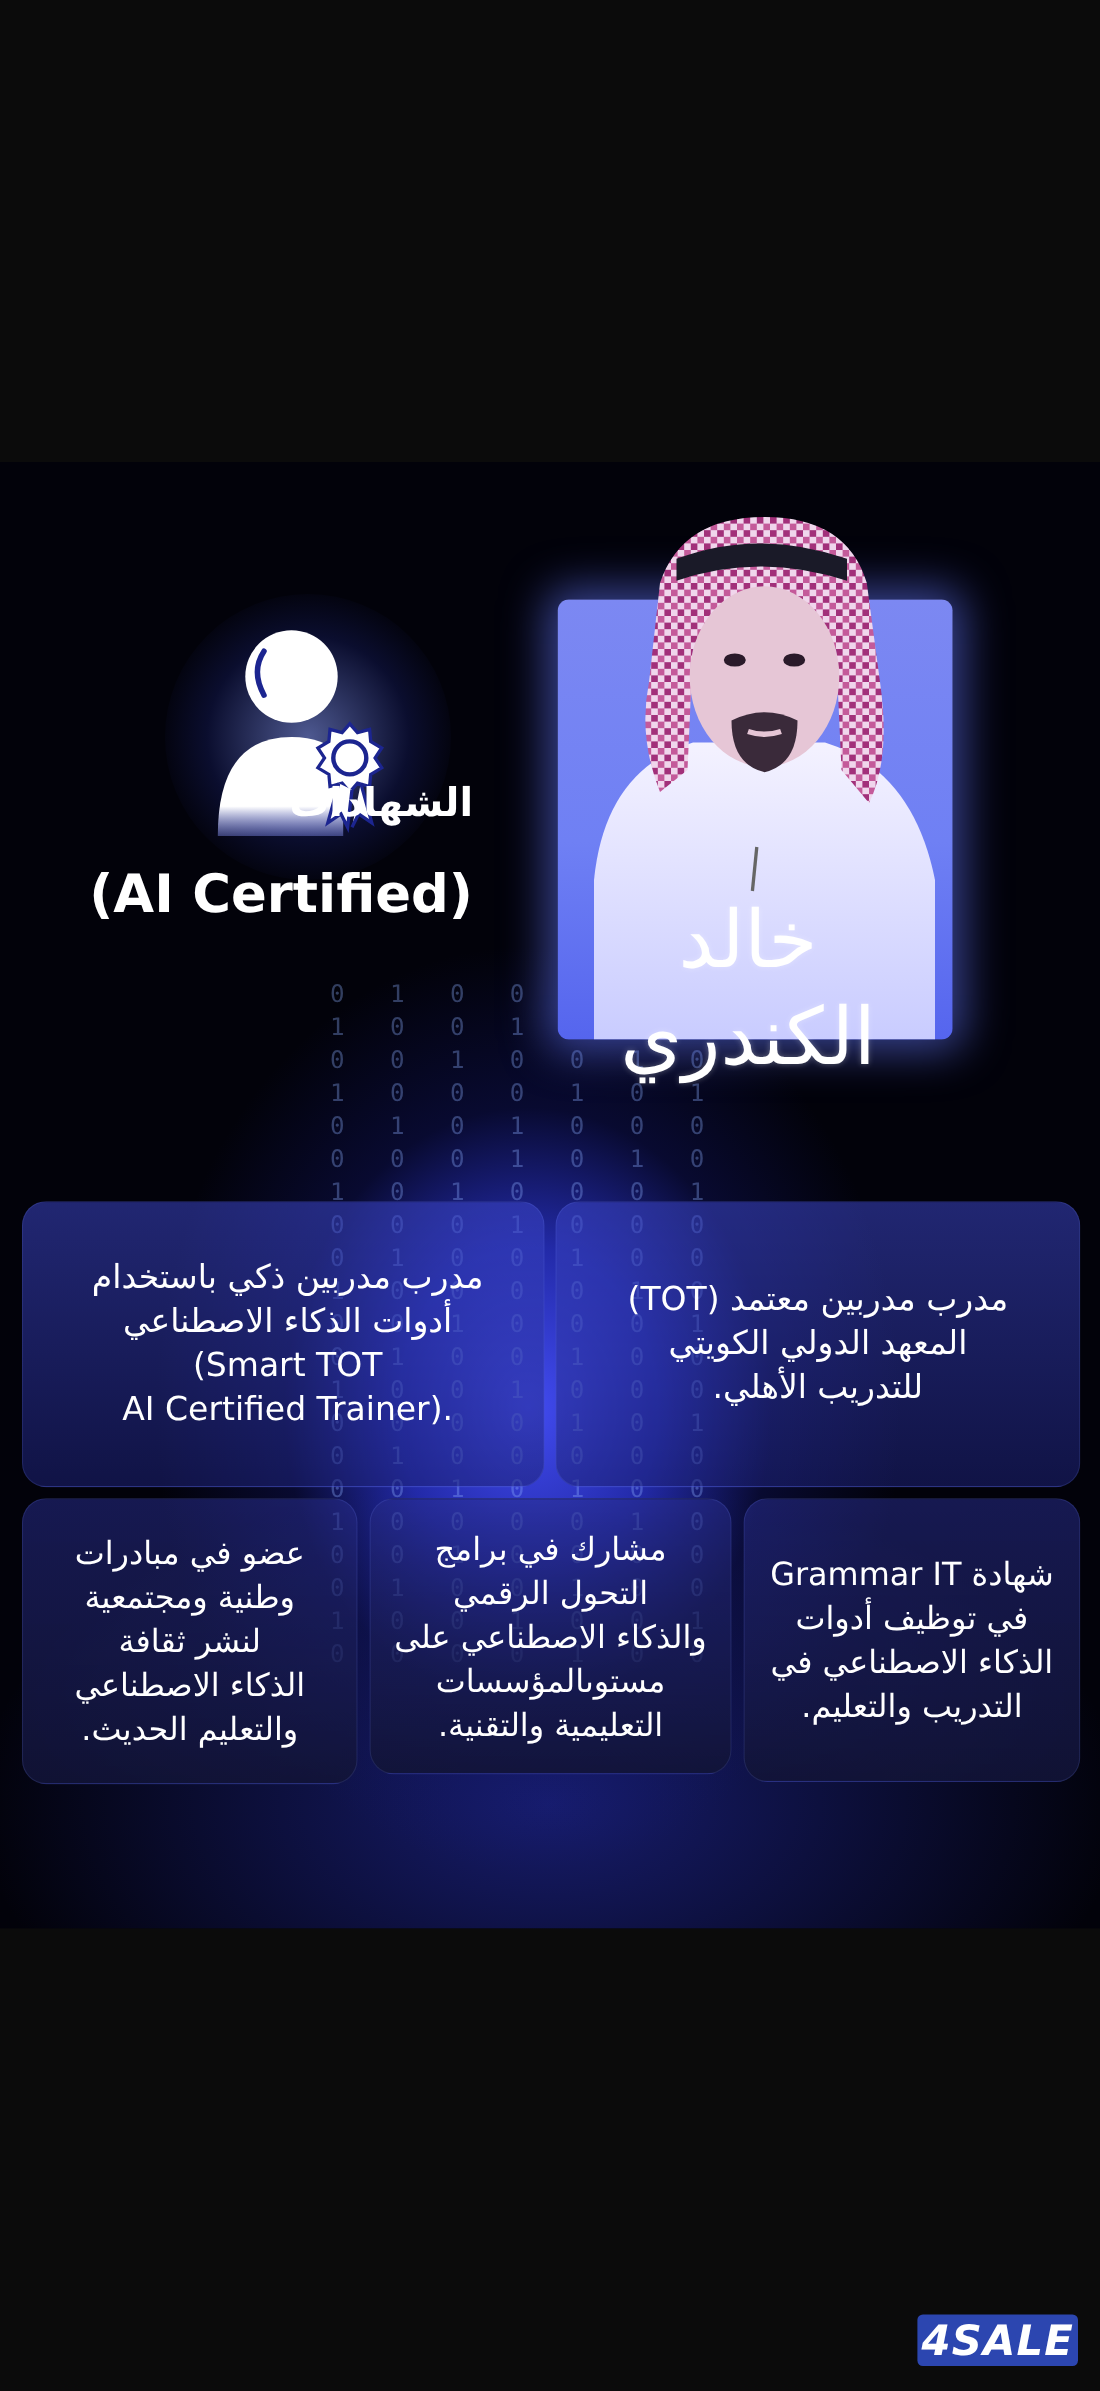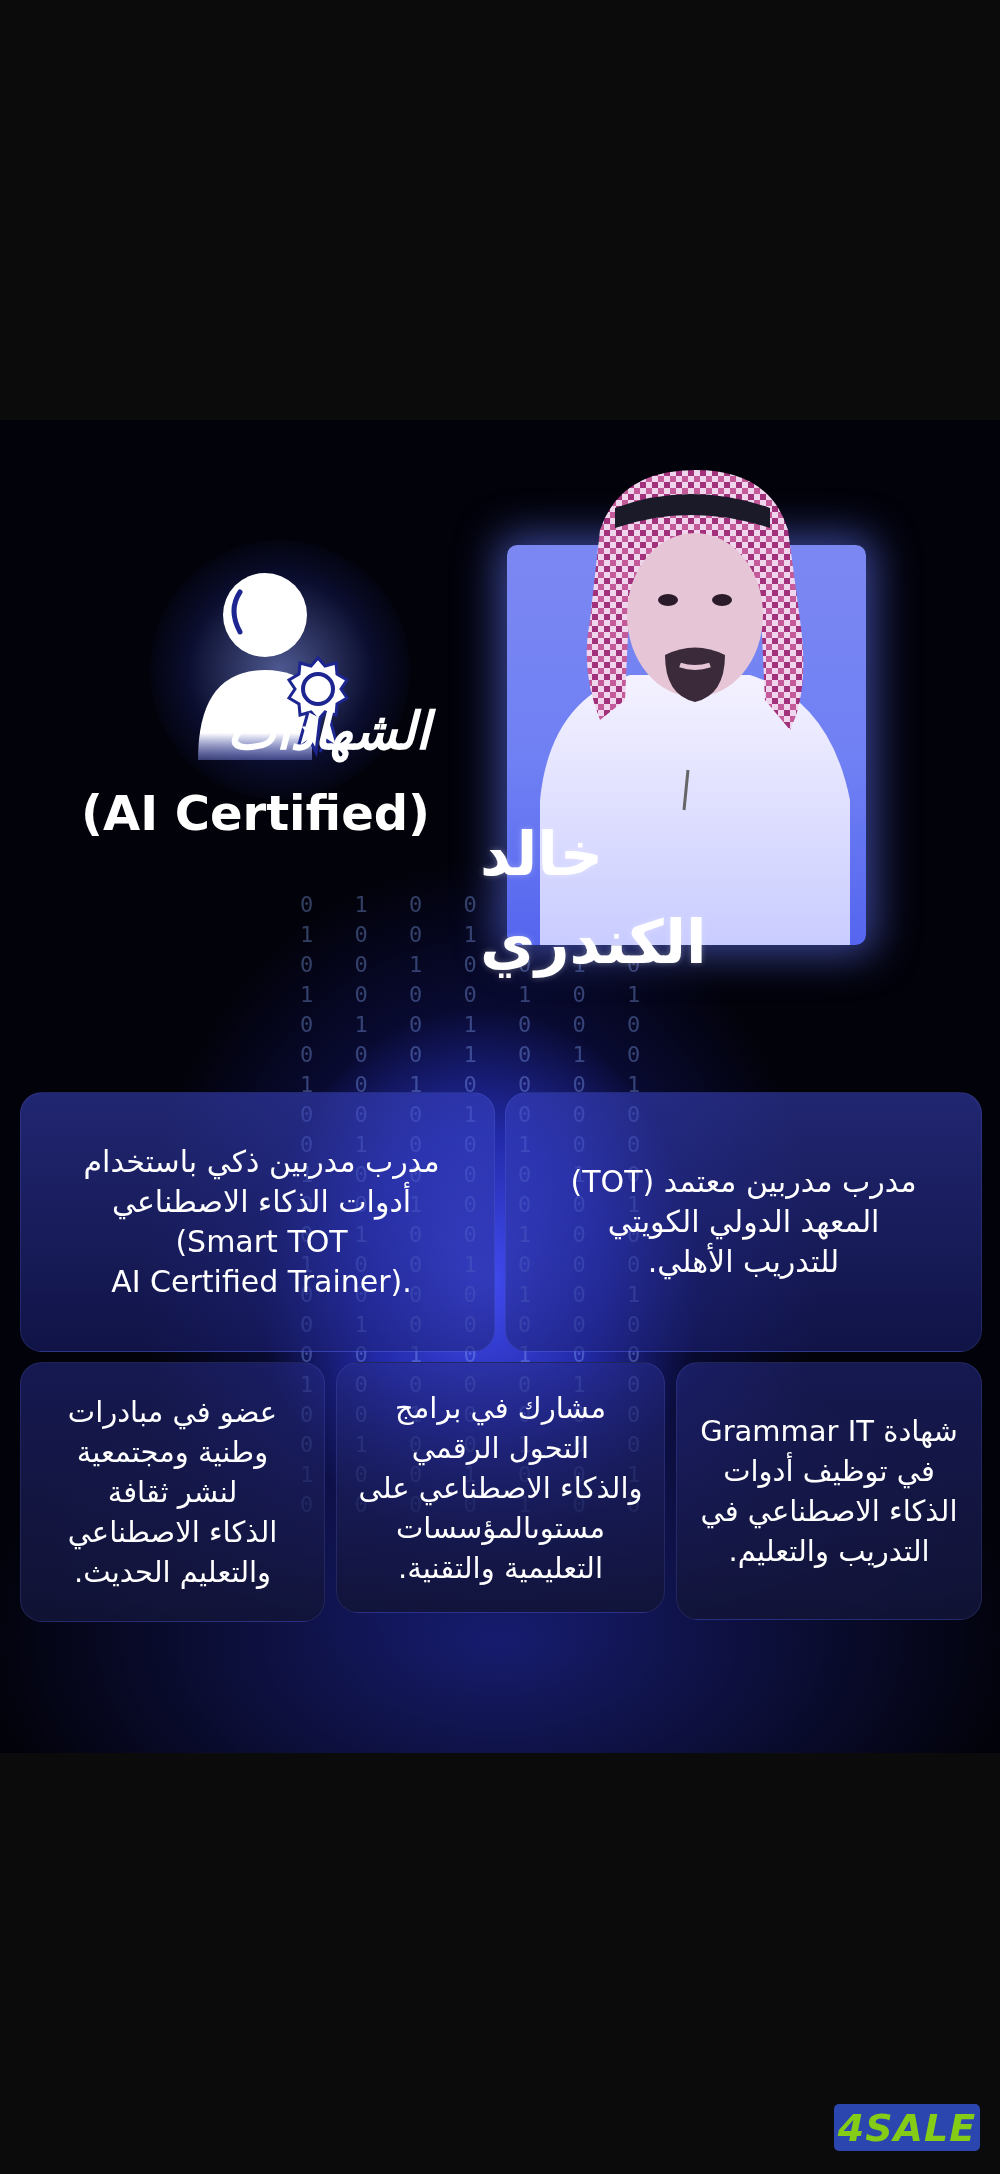--- a/index.html
+++ b/index.html
@@ -26,51 +26,51 @@
     }
     .cert-icon { position: absolute; left: 190px; top: 150px; width: 180px; height: 190px; }
     .cert-glow {
       position: absolute; left: 150px; top: 120px; width: 260px; height: 260px; border-radius: 50%;
       background: radial-gradient(circle, rgba(140,160,255,0.55) 0%, rgba(60,80,255,0.15) 50%, rgba(0,0,0,0) 75%);
     }
     .heading {
       position: absolute; left: 70px; top: 280px; width: 360px;
       direction: rtl; text-align: right; font-weight: bold; line-height: 62px;
     }
-    .heading .line-ar { font-size: 52px; display: block; font-style: italic; }
+    .heading .line-ar { font-size: 36px; display: block; }
     .heading .line-en { font-size: 48px; display: block; direction: ltr; text-align: right; line-height: 62px; font-family: "DejaVu Sans", sans-serif; margin-top: 20px; }
     .photo-frame {
       position: absolute; left: 507px; top: 125px; width: 359px; height: 400px;
       border-radius: 10px;
       background: linear-gradient(180deg, #7c88f2 0%, #6f80f4 55%, #5565ee 100%);
       box-shadow: 0 0 40px 10px rgba(100,120,255,0.55);
     }
     .portrait { position: absolute; left: 520px; top: 50px; width: 340px; height: 475px; }
     .name {
       position: absolute; left: 480px; top: 390px; width: 400px;
-      direction: rtl; text-align: left; font-weight: bold; color: #ffffff;
-      font-size: 60px; line-height: 88px;
+      direction: rtl; text-align: center; font-weight: normal; color: #ffffff;
+      font-size: 72px; line-height: 88px;
       text-shadow: 0 0 6px rgba(255,255,255,0.3);
     }
     .card {
       position: absolute; border-radius: 22px;
       background: linear-gradient(180deg, rgba(60,70,200,0.55) 0%, rgba(30,35,120,0.55) 100%);
       border: 1px solid rgba(120,140,255,0.15);
       display: flex; align-items: center; justify-content: center;
       direction: rtl; text-align: center;
       font-size: 30px; line-height: 40px; color: #ffffff;
       box-sizing: border-box; padding: 10px 18px;
     }
     .card.dark { background: linear-gradient(180deg, rgba(40,45,140,0.55) 0%, rgba(18,20,55,0.9) 100%); font-size: 29px; line-height: 40px; }
     .card .txt { white-space: pre-line; }
     .logo {
       position: absolute; left: 834px; top: 2104px; width: 146px; height: 47px;
       background: #2c46b0; border-radius: 5px;
       display: flex; align-items: center; justify-content: center;
-      color: #84cc16; font-weight: bold; font-style: italic; font-size: 38px; letter-spacing: 1px;
+      color: #ffffff; font-weight: bold; font-style: italic; font-size: 38px; letter-spacing: 1px;
       font-family: "DejaVu Sans", sans-serif;
     }
   </style>
 </head>
 <body>
 
 <div class="poster">
 
   <div class="binary">0 1 0 0 1 0 0
 1 0 0 1 0 0 0

